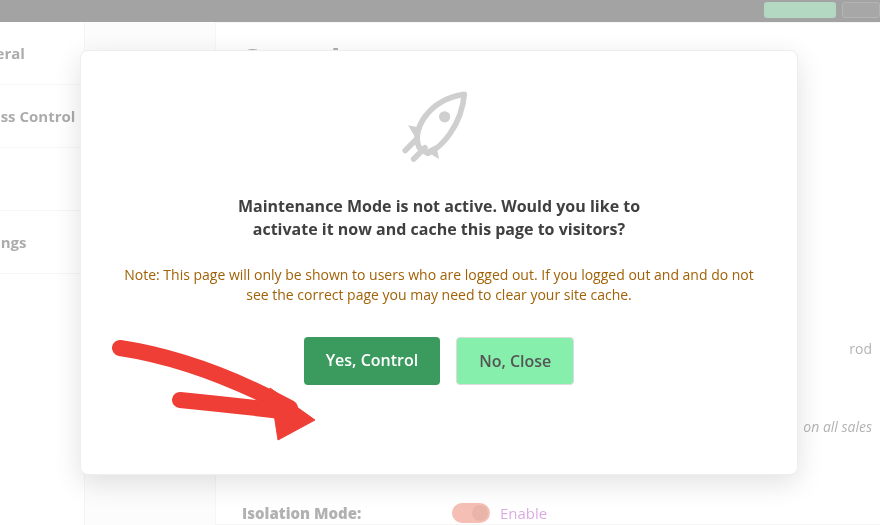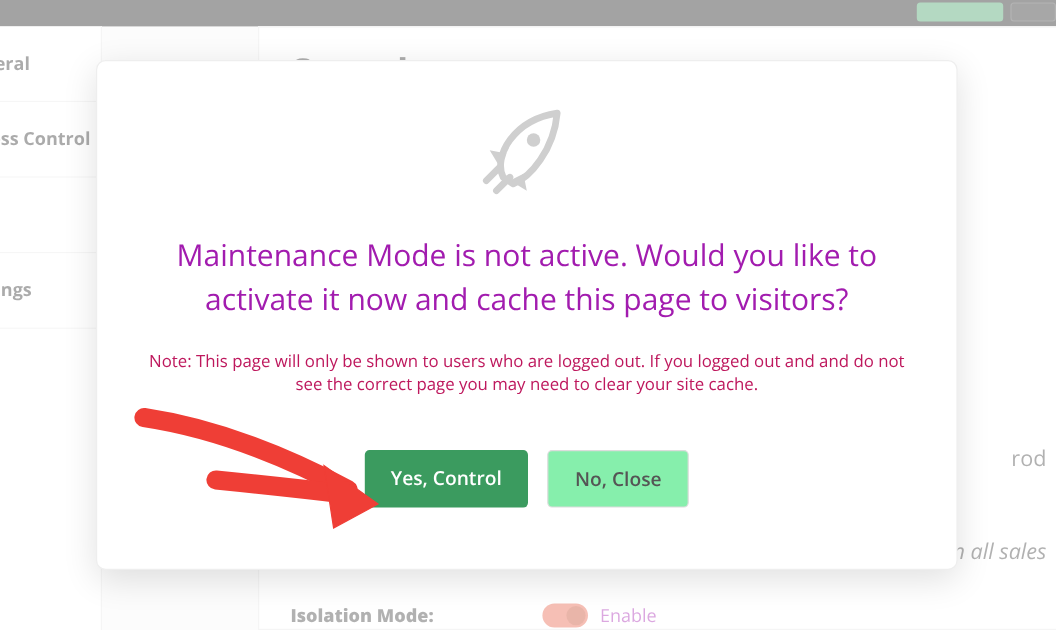--- a/index.html
+++ b/index.html
@@ -110,23 +110,22 @@
   }
   .bg-row {
     position: absolute;
     left: 26px;
     display: flex;
     align-items: center;
   }
   .peek-right {
     position: absolute;
     right: 8px;
-    font-size: 18px;
+    font-size: 14px;
     color: #333;
-    margin-top: 31px;
   }
 
   
   .overlay {
     position: absolute;
     inset: 0;
     background: rgba(255,255,255,0.62);
   }
 
   
@@ -141,32 +140,32 @@
     box-shadow: 0 8px 28px rgba(0,0,0,0.12);
     text-align: center;
     padding: 28px 24px;
   }
   .modal .rocket {
     width: 90px; height: 90px;
     margin: 4px auto 18px;
     display: block;
   }
   .modal h1 {
-    font-size: 25px;
-    font-weight: 400;
-    color: #a21caf;
+    font-size: 16px;
+    font-weight: 700;
+    color: #404040;
     line-height: 1.45;
     margin: 22px 18px 24px;
   }
   .modal .note {
     font-size: 14px;
-    color: #be185d;
+    color: #a16207;
     line-height: 1.4;
     max-width: 640px;
-    margin: 0 auto 44px;
+    margin: 0 auto 32px;
   }
   .modal .btns {
     display: flex;
     gap: 16px;
     justify-content: center;
   }
   .btn {
     font-size: 16px;
     font-weight: 600;
     padding: 12px 22px;

